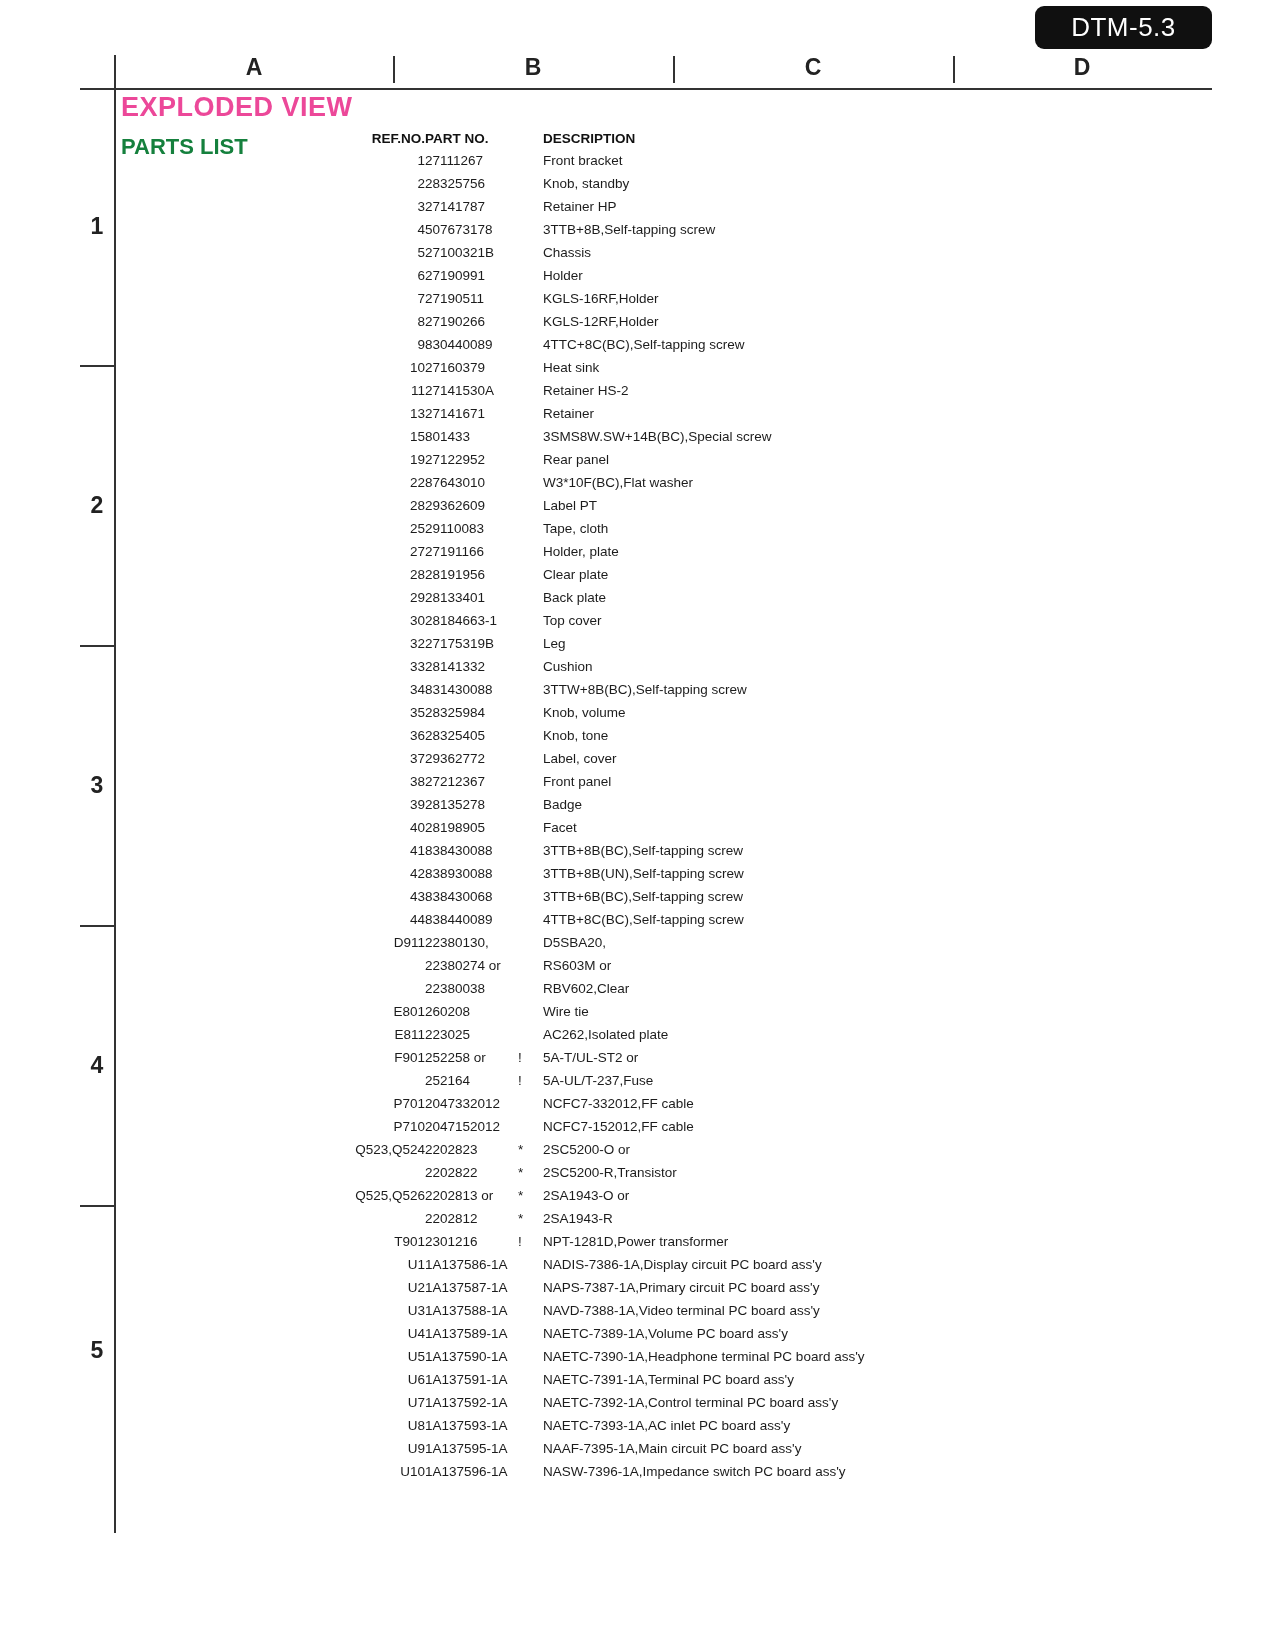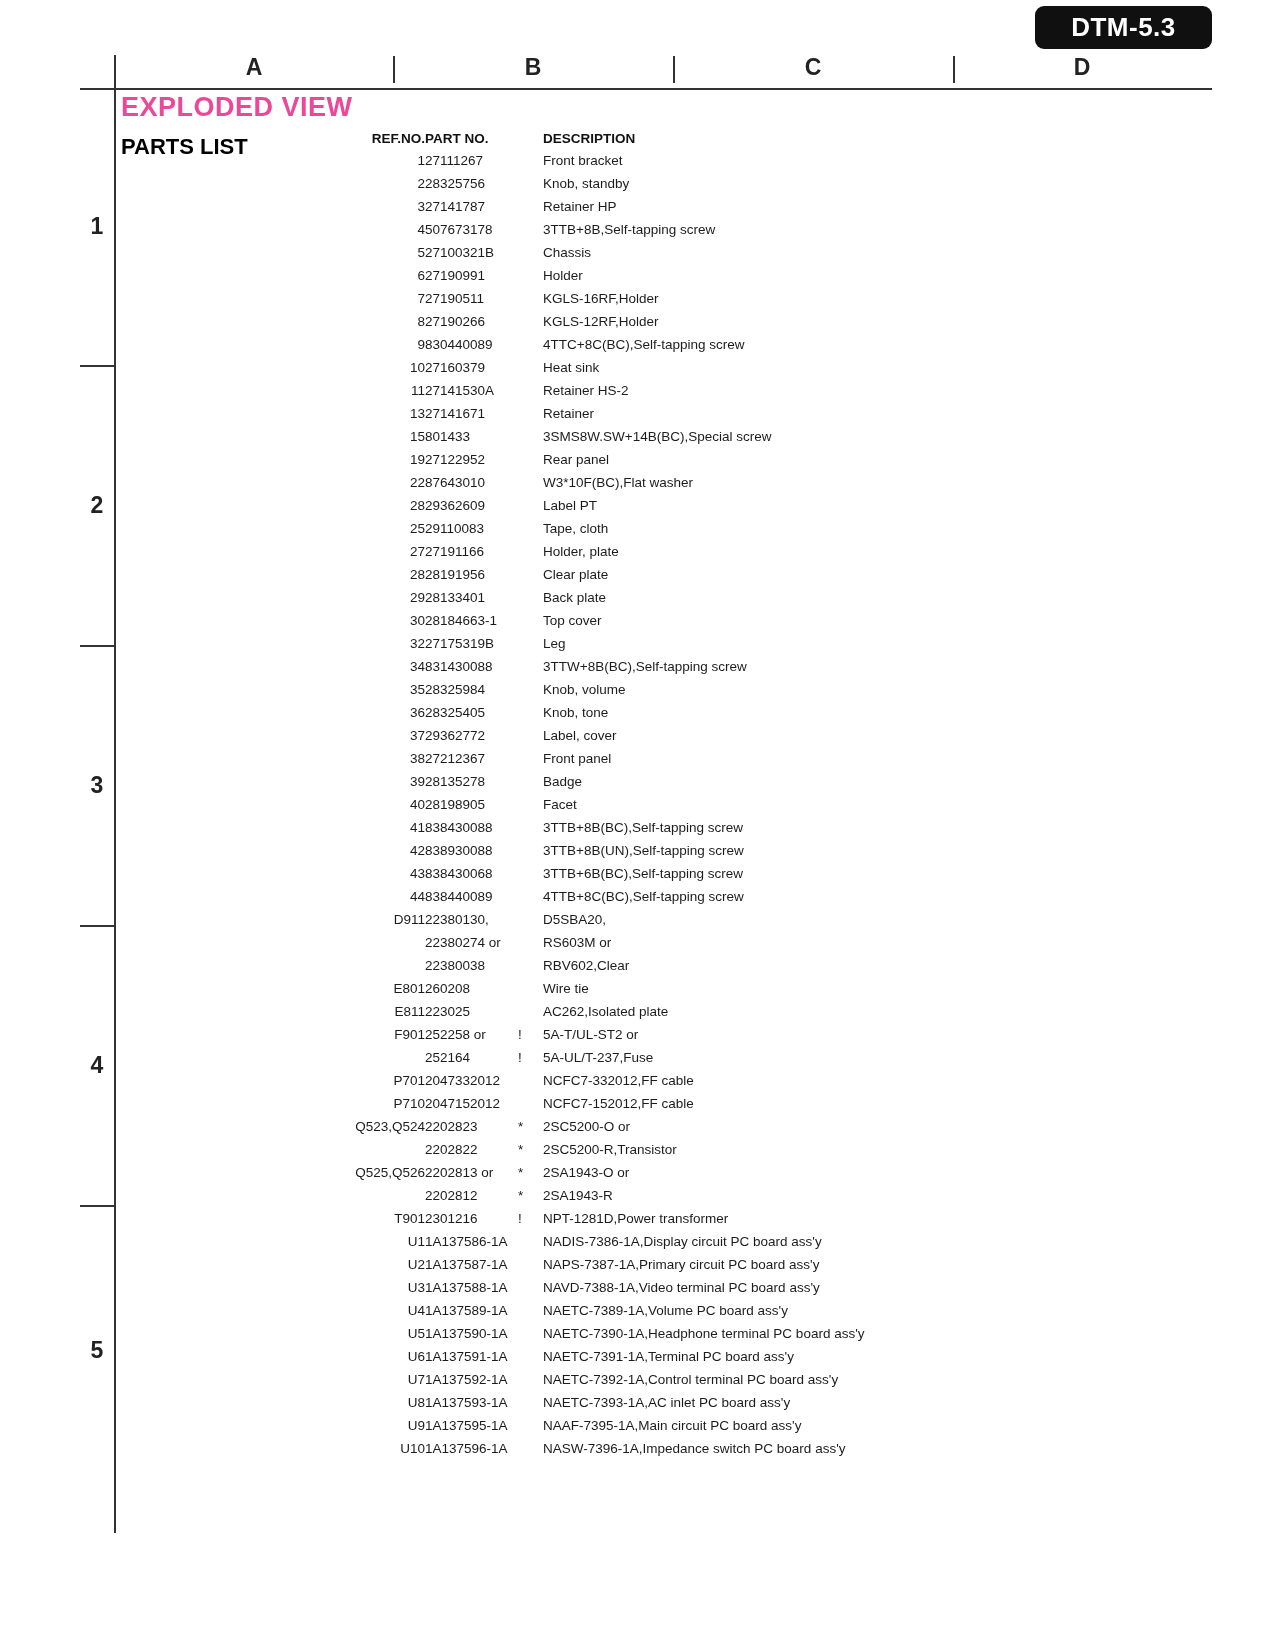--- a/index.html
+++ b/index.html
@@ -5,41 +5,41 @@
   * { margin:0; padding:0; box-sizing:border-box; }
   html,body { background:#ffffff; }
   .page {
     position:relative; width:1277px; height:1652px; background:#ffffff;
     font-family:"Liberation Sans", sans-serif; color:#1c1c1c; overflow:hidden;
   }
   .model-badge {
     position:absolute; left:1035px; top:6px; width:177px; height:43px;
     background:#101010; color:#ffffff; border-radius:9px;
     display:flex; align-items:center; justify-content:center;
-    font-size:26px; font-weight:bold; letter-spacing:0.5px;
+    font-size:26px; font-weight:normal; letter-spacing:0.5px;
   }
   .grid-letter {
     position:absolute; top:54px; transform:translateX(-50%);
     font-size:23px; font-weight:bold; color:#222;
   }
   .grid-sep { position:absolute; top:56px; width:2px; height:27px; background:#333; }
   .header-rule { position:absolute; left:80px; top:88px; width:1132px; height:2px; background:#333; }
   .left-rule  { position:absolute; left:114px; top:55px; width:2px; height:1478px; background:#333; }
   .zone-tick  { position:absolute; left:80px; width:36px; height:2px; background:#333; }
   .grid-number {
     position:absolute; left:97px; transform:translate(-50%,-50%);
     font-size:23px; font-weight:bold; color:#222;
   }
   .page-title {
     position:absolute; left:121px; top:92px;
     font-size:27px; font-weight:bold; letter-spacing:0.5px; color:#ec4899;
   }
   .section-title {
     position:absolute; left:121px; top:134px;
-    font-size:22px; font-weight:bold; color:#000000;
+    font-size:22px; font-weight:bold; color:#15803d;
   }
   .thead {
     position:absolute; left:330px; top:131px; display:flex;
     font-size:13.5px; font-weight:bold; color:#111;
   }
   .tbody {
     position:absolute; left:330px; top:149px;
     font-size:13.5px; color:#1c1c1c;
   }
   .row { display:flex; height:23px; align-items:center; }
@@ -240,20 +240,26 @@
     <span class="c-desc">Top cover</span>
   </div>
 
   <div class="row">
     <span class="c-ref">32</span>
     <span class="c-part">27175319B</span>
     <span class="c-flag"></span>
     <span class="c-desc">Leg</span>
   </div>
 
+  <div class="row">
+    <span class="c-ref">33</span>
+    <span class="c-part">28141332</span>
+    <span class="c-flag"></span>
+    <span class="c-desc">Cushion</span>
+  </div>
 
   <div class="row">
     <span class="c-ref">34</span>
     <span class="c-part">831430088</span>
     <span class="c-flag"></span>
     <span class="c-desc">3TTW+8B(BC),Self-tapping screw</span>
   </div>
 
   <div class="row">
     <span class="c-ref">35</span>

